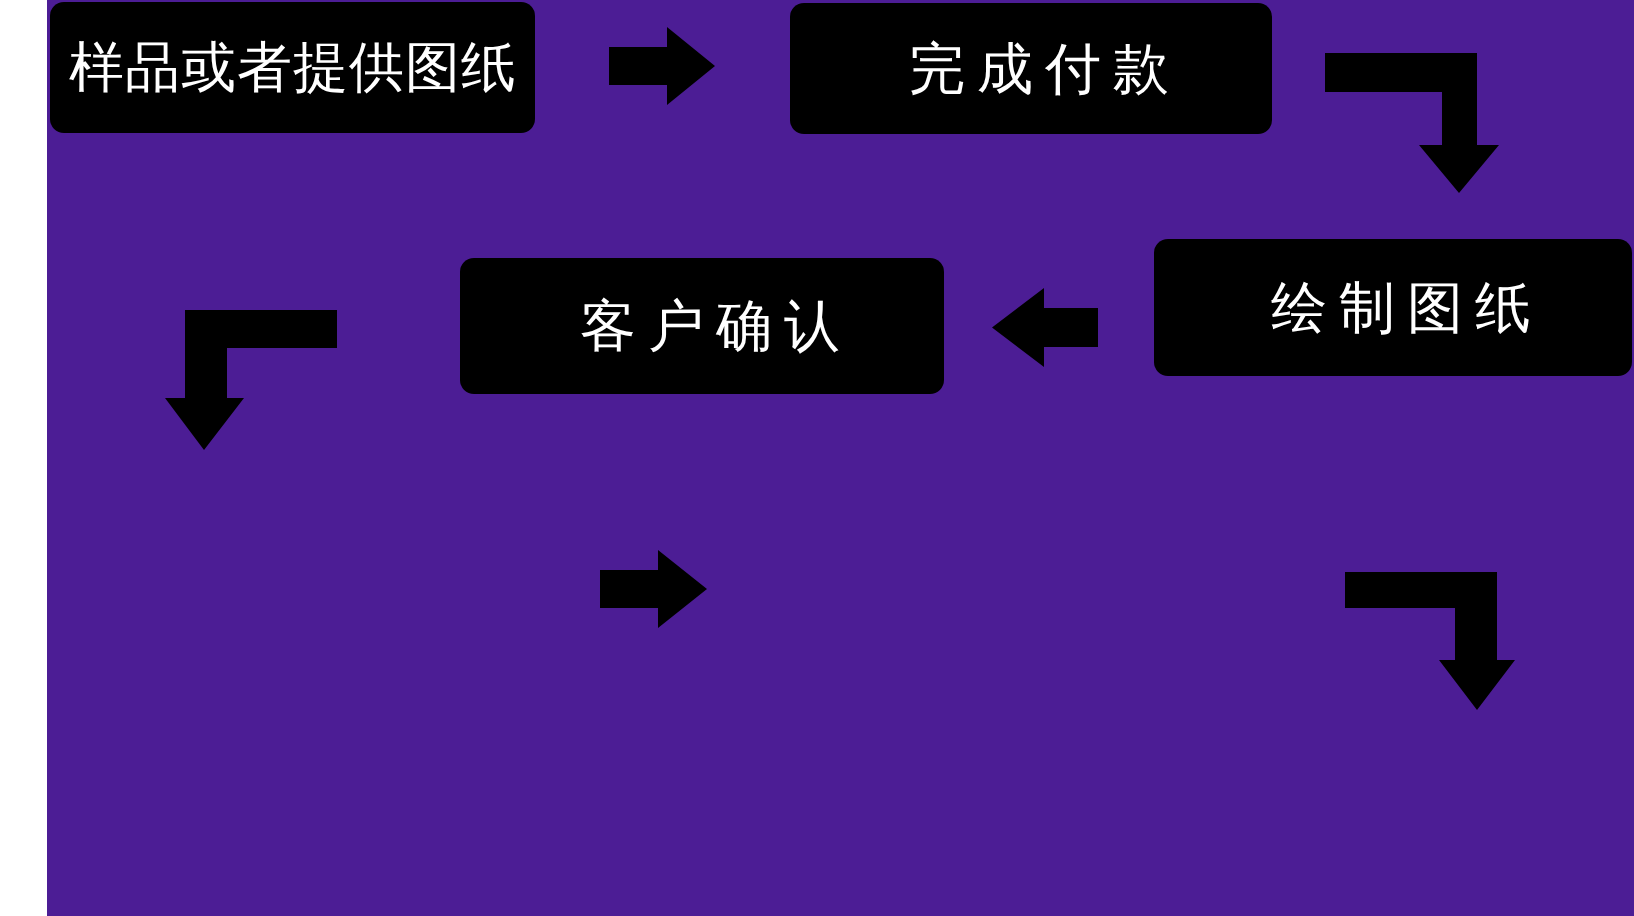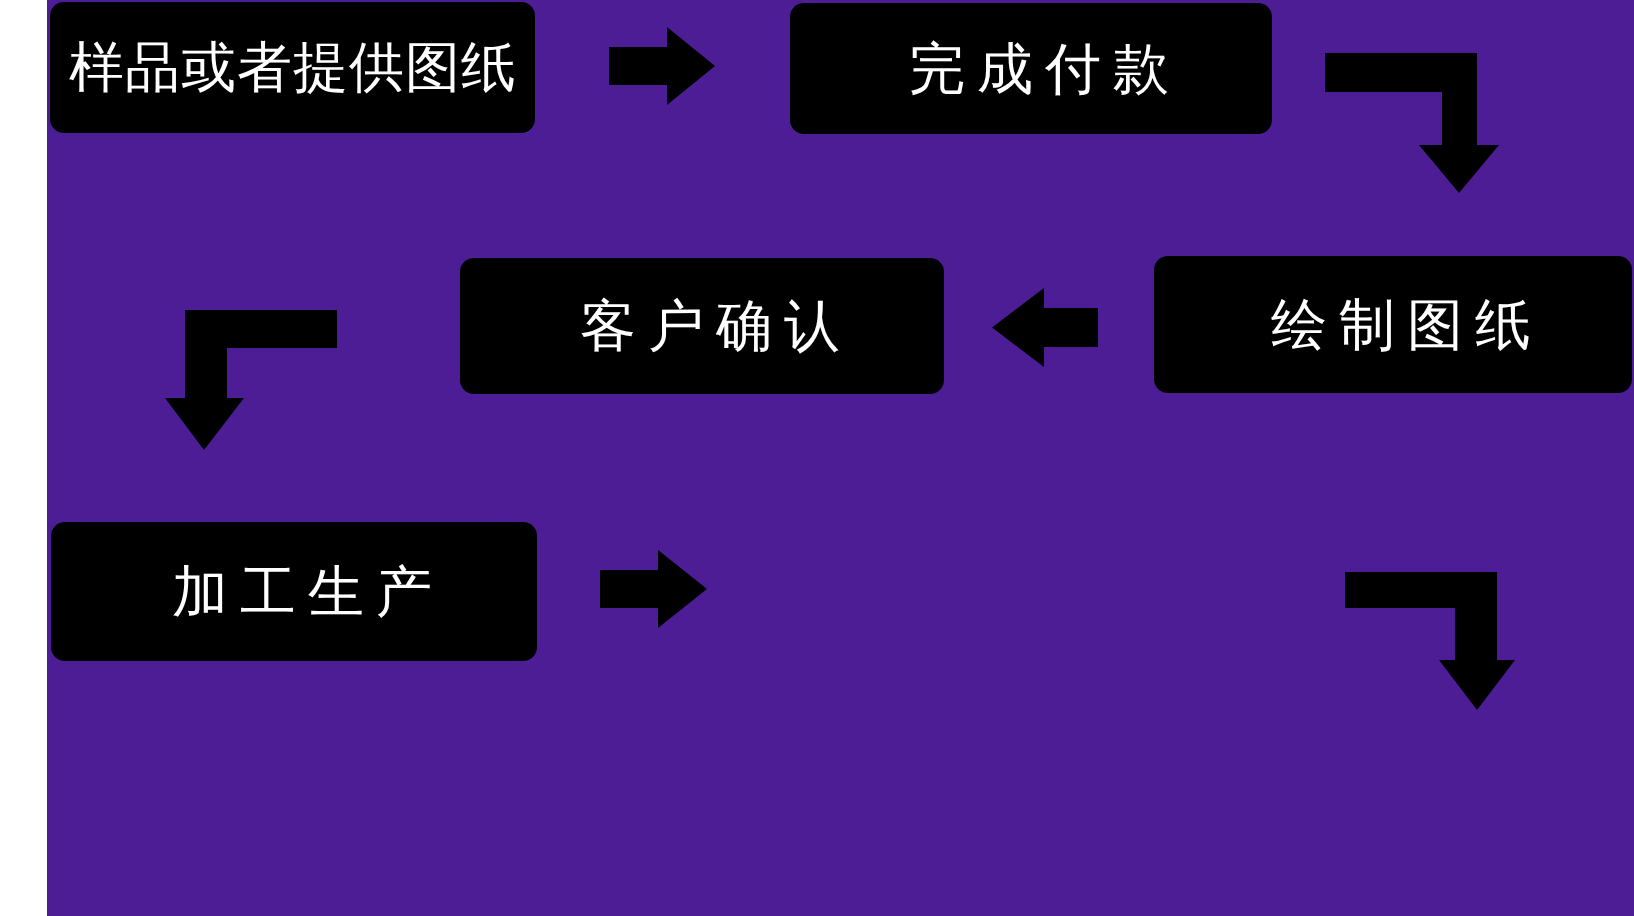--- a/index.html
+++ b/index.html
@@ -37,21 +37,21 @@
     letter-spacing: 1px;
     padding-left: 1px;
   }
   .arrow {
     position: absolute;
     display: block;
   }
   
   #node-sample      { left: 3px;    top: 2px;   width: 485px; height: 131px; }
   #node-payment     { left: 743px;  top: 3px;   width: 482px; height: 131px; }
-  #node-draw        { left: 1107px; top: 256px; width: 478px; height: 137px; }
+  #node-draw        { left: 1107px; top: 239px; width: 478px; height: 137px; }
   #node-confirm     { left: 413px;  top: 258px; width: 484px; height: 136px; text-align: right; }
   #node-production  { left: 4px;    top: 522px; width: 486px; height: 139px; }
   #node-inspection  { left: 721px;  top: 521px; width: 483px; height: 137px; }
   #node-shipment    { left: 1154px; top: 780px; width: 472px; height: 130px; }
   
   #arrow-1 { left: 562px;  top: 27px;  }
   #arrow-2 { left: 1278px; top: 53px;  }
   #arrow-3 { left: 945px;  top: 288px; }
   #arrow-4 { left: 118px;  top: 310px; }
   #arrow-5 { left: 553px;  top: 550px; }
@@ -87,23 +87,20 @@
   </svg>
 
   <div class="node" id="node-confirm">
     <span>客户确认</span>
   </div>
 
   <svg class="arrow" id="arrow-4" width="172" height="140" viewBox="0 0 172 140">
     <polygon points="172,0 172,38 62,38 62,88 79,88 39,140 0,88 20,88 20,0" fill="#000000"></polygon>
   </svg>
 
-  <div class="node" id="node-production">
-    <span>加工生产</span>
-  </div>
 
   <svg class="arrow" id="arrow-5" width="107" height="78" viewBox="0 0 107 78">
     <polygon points="0,20 58,20 58,0 107,39 58,78 58,58 0,58" fill="#000000"></polygon>
   </svg>
 
 
   <svg class="arrow" id="arrow-6" width="170" height="138" viewBox="0 0 170 138">
     <polygon points="0,0 152,0 152,88 170,88 132,138 94,88 110,88 110,36 0,36" fill="#000000"></polygon>
   </svg>
 

